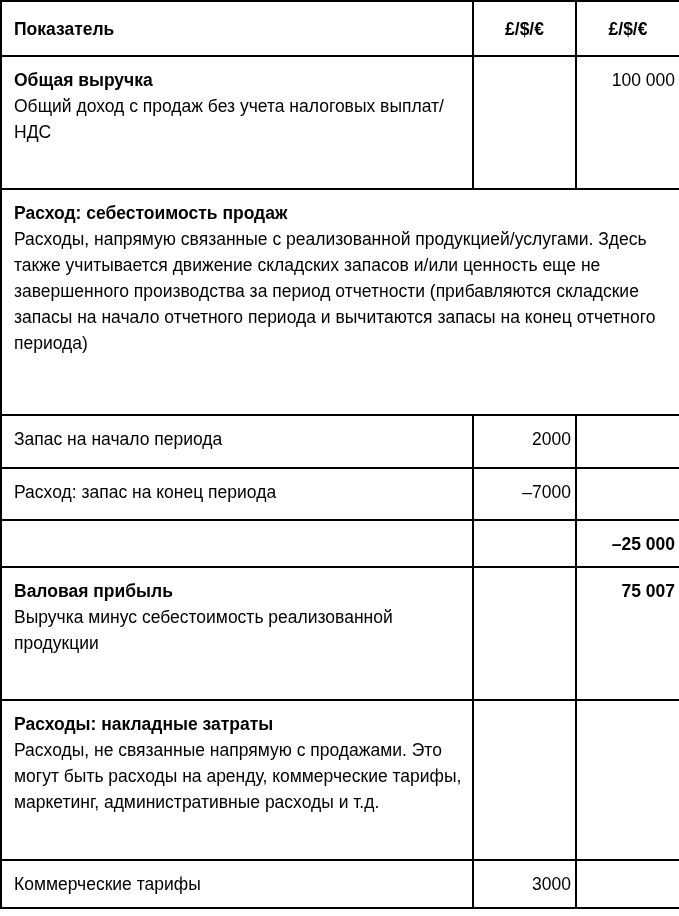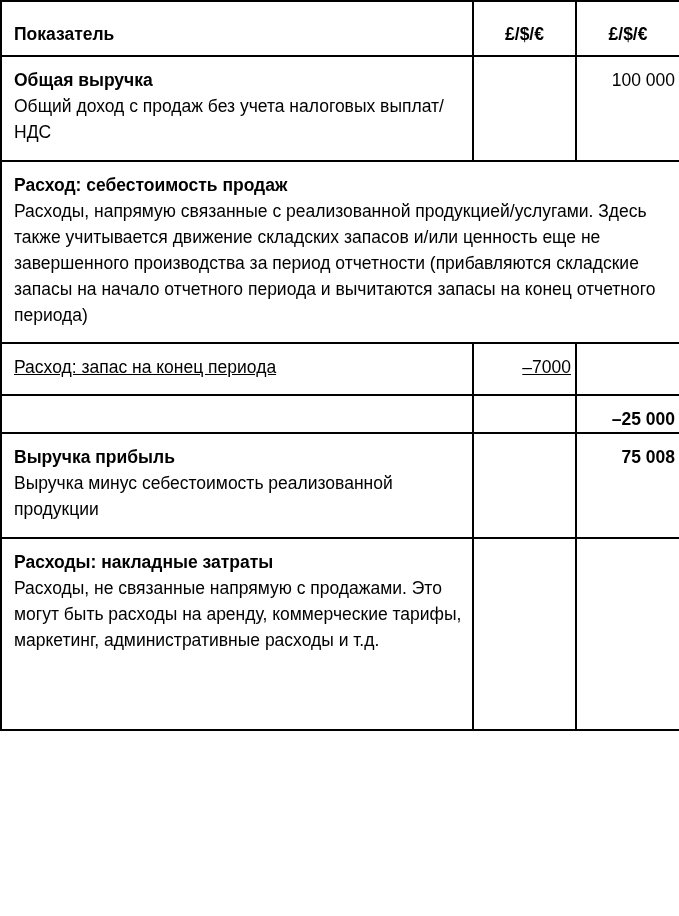--- a/index.html
+++ b/index.html
@@ -17,39 +17,39 @@
   }
   table.fin-table {
     border-collapse: collapse;
     width: 679px;
     table-layout: fixed;
   }
   .fin-table th,
   .fin-table td {
     border: 2px solid #000000;
     vertical-align: top;
-    padding: 10px 8px 0 12px;
+    padding: 10px 8px 9px 12px;
     font-size: 17.5px;
     line-height: 26px;
     overflow: hidden;
   }
   .fin-table th { vertical-align: middle; font-weight: bold; }
   th.c1 { text-align: left; }
   th.c2, th.c3 { text-align: center; padding-left: 4px; padding-right: 4px; }
   td.num { text-align: right; padding-left: 4px; padding-right: 4px; }
   td .cell-title { font-weight: bold; }
   td.bold { font-weight: bold; }
   
   tr.h55  { height: 55px; }
-  tr.h105 { height: 105px; }
-  tr.h182 { height: 182px; }
+  tr.h105 { height: 133px; }
+  tr.h182 { height: 226px; }
   tr.h53  { height: 53px; }
-  tr.h52  { height: 52px; text-decoration: underline; }
+  tr.h52  { height: 52px; }
   tr.h50  { height: 38px; }
-  tr.h160 { height: 192px; }
+  tr.h160 { height: 160px; }
   tr.h48  { height: 48px; }
 </style>
 </head>
 <body>
 
 <div class="page">
   <table class="fin-table">
     <colgroup>
       <col style="width:472px">
       <col style="width:103px">
@@ -72,48 +72,58 @@
         <td class="c3 num">100 000</td>
       </tr>
 
       <tr class="h182">
         <td class="c1" colspan="3">
           <div class="cell-title">Расход: себестоимость продаж</div>
           <div class="cell-desc">Расходы, напрямую связанные с реализованной продукцией/услугами. Здесь также учитывается движение складских запасов и/или ценность еще не завершенного производства за период отчетности (прибавляются складские запасы на начало отчетного периода и вычитаются запасы на конец отчетного периода)</div>
         </td>
       </tr>
 
+      <tr class="h53">
+        <td class="c1">Запас на начало периода</td>
+        <td class="c2 num">2000</td>
+        <td class="c3 num"></td>
+      </tr>
 
 
       <tr class="h52">
         <td class="c1">Расход: запас на конец периода</td>
         <td class="c2 num">–7000</td>
         <td class="c3 num"></td>
       </tr>
 
       <tr class="h50">
         <td class="c1"></td>
         <td class="c2 num"></td>
         <td class="c3 num bold">–25 000</td>
       </tr>
 
       <tr class="h105">
         <td class="c1">
-          <div class="cell-title">Выручка прибыль</div>
+          <div class="cell-title">Валовая прибыль</div>
           <div class="cell-desc">Выручка минус себестоимость реализованной продукции</div>
         </td>
         <td class="c2 num"></td>
-        <td class="c3 num bold">75 008</td>
+        <td class="c3 num bold">75 007</td>
       </tr>
 
       <tr class="h160">
         <td class="c1">
           <div class="cell-title">Расходы: накладные затраты</div>
           <div class="cell-desc">Расходы, не связанные напрямую с продажами. Это могут быть расходы на аренду, коммерческие тарифы, маркетинг, административные расходы и т.д.</div>
         </td>
         <td class="c2 num"></td>
         <td class="c3 num"></td>
       </tr>
 
 
+      <tr class="h48">
+        <td class="c1">Коммерческие тарифы</td>
+        <td class="c2 num">3000</td>
+        <td class="c3 num"></td>
+      </tr>
     </tbody>
   </table>
 </div>
 
 </body></html>

